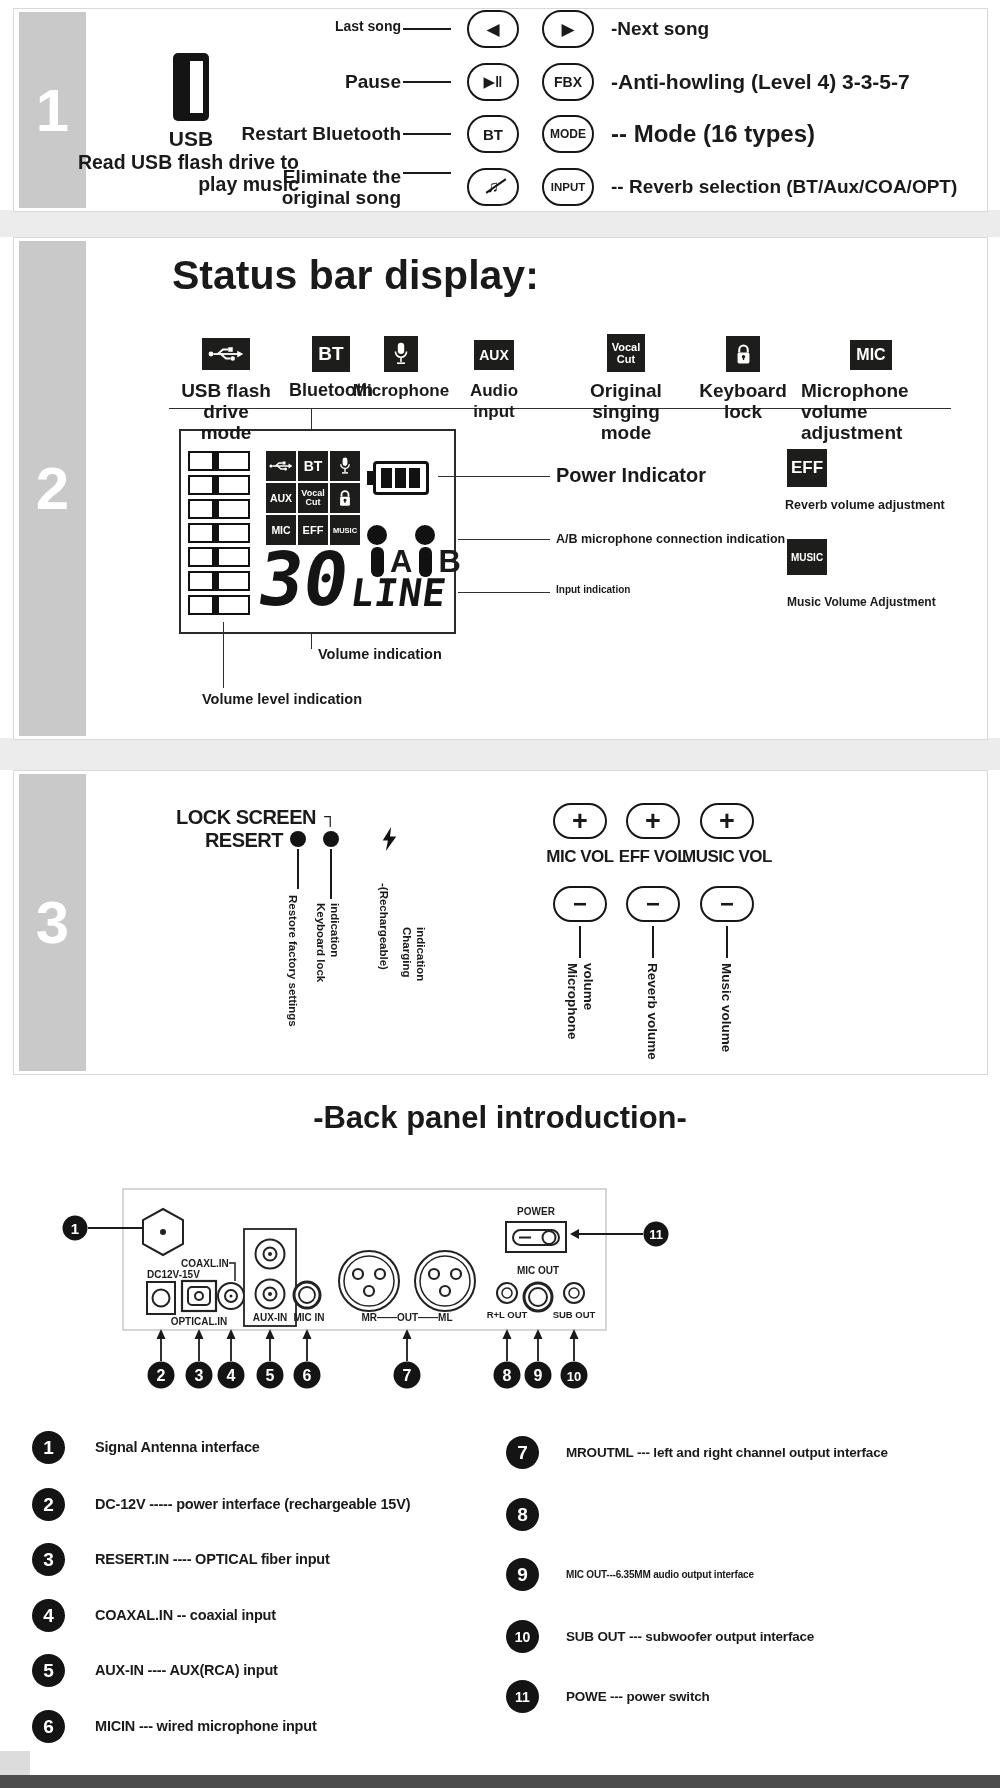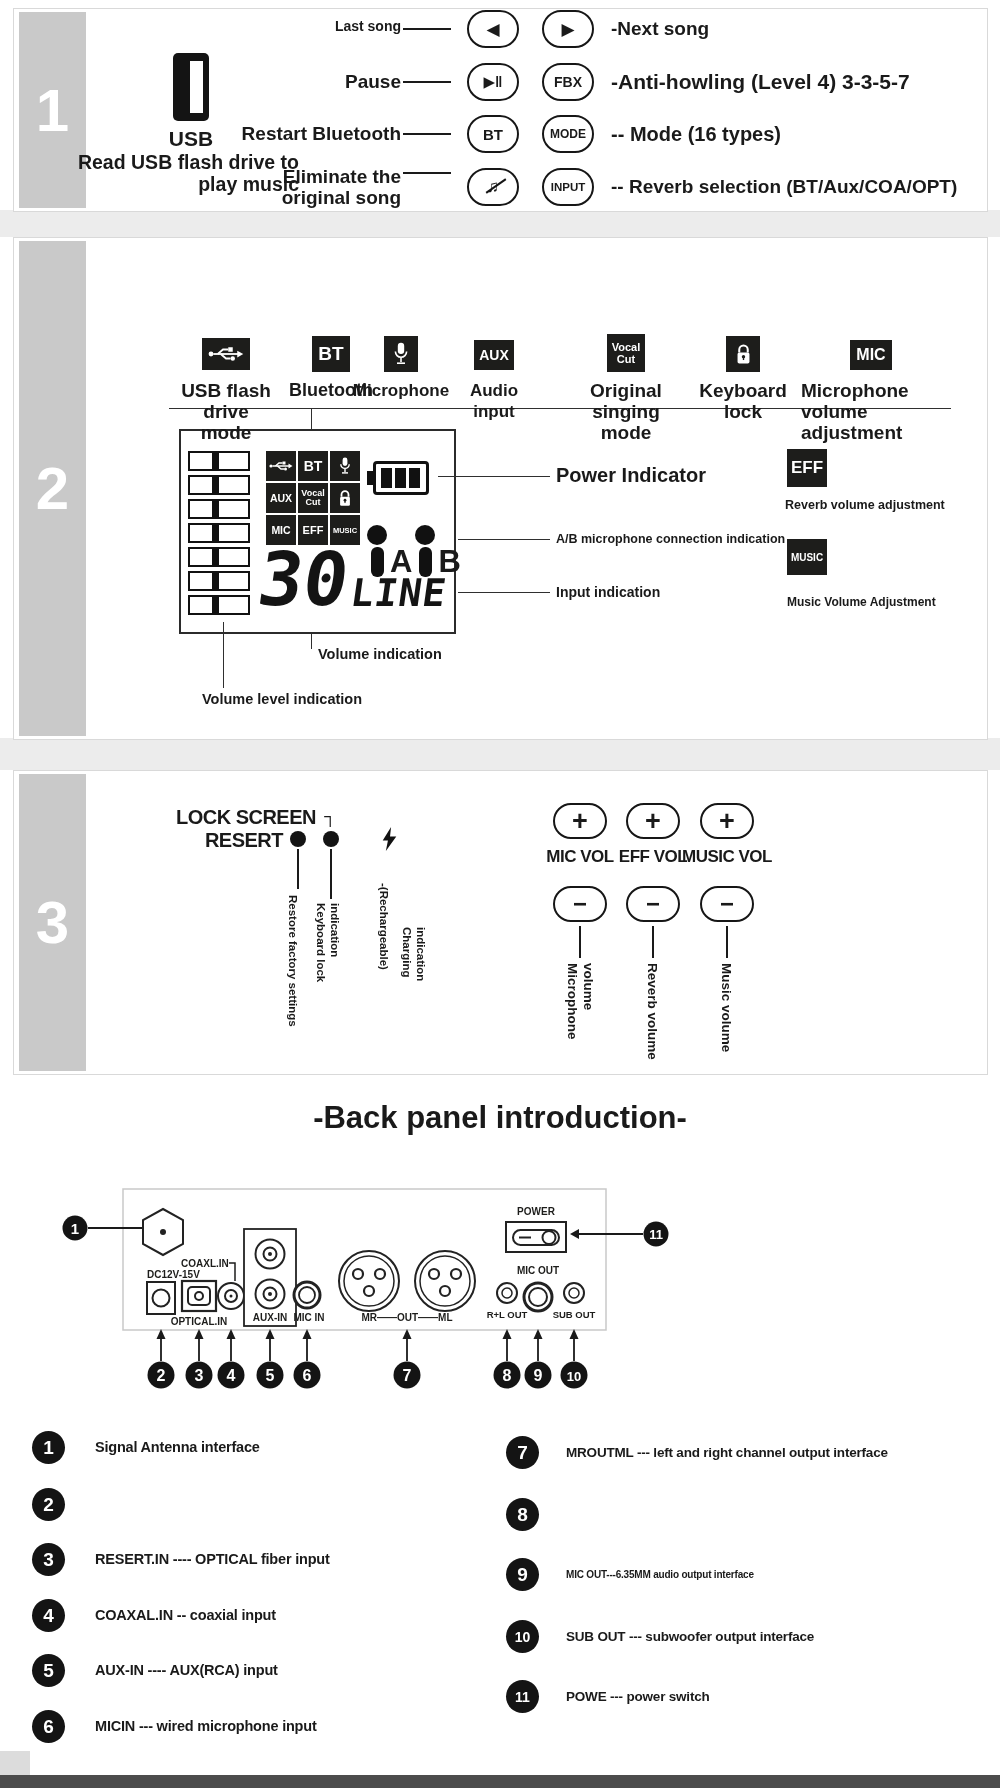--- a/index.html
+++ b/index.html
@@ -81,41 +81,42 @@
     <div class="rowlab" style="left:597px;top:54px;line-height:38px;font-size:21px;">-Anti-howling (Level 4) 3-3-5-7</div>
 
     <div class="lbl-r" style="left:150px;top:114px;width:237px;font-size:19px;">Restart Bluetooth</div>
     <div class="hdash" style="left:389px;top:124px;width:48px;"></div>
     <div class="pill" style="left:453px;top:106px;font-size:15px;">
         <span>BT</span>
       </div>
     <div class="pill" style="left:528px;top:106px;font-size:12px;">
         <span>MODE</span>
       </div>
-    <div class="rowlab" style="left:597px;top:106px;line-height:38px;font-size:20px;font-weight:800;">-- Mode (16 types)</div>
+    <div class="rowlab" style="left:597px;top:106px;line-height:38px;font-size:24px;font-weight:800;">-- Mode (16 types)</div>
 
     <div class="lbl-r" style="left:150px;top:157px;width:237px;font-size:19px;line-height:21px;">Eliminate the
 original song</div>
     <div class="hdash" style="left:389px;top:163px;width:48px;"></div>
     <div class="pill" style="left:453px;top:159px;font-size:17px;">
       <span style="position:relative;display:inline-block;">
         <span>♫</span>
         <span style="position:absolute;left:-3px;top:8px;width:24px;border-top:2px solid #161616;transform:rotate(-35deg);"></span>
       </span>
     </div>
     <div class="pill" style="left:528px;top:159px;font-size:11.5px;">
         <span>INPUT</span>
       </div>
     <div class="rowlab" style="left:597px;top:159px;line-height:38px;font-size:19px;font-weight:800;">-- Reverb selection (BT/Aux/COA/OPT)</div>
   </div>
 
   <div class="section" style="left:13px;top:237px;width:973px;height:501px;">
     <div class="tab">
       <span class="tabnum">2</span>
     </div>
+    <div class="abs" style="left:158px;top:14px;font-size:41px;font-weight:800;">Status bar display:</div>
 
     <div class="ic" style="left:188px;top:100px;width:48px;height:32px;">
       <svg width="36" height="18" viewBox="0 0 48 24">
         <circle cx="4" cy="12" r="3.2" fill="#fff"></circle>
           <line x1="7" y1="12" x2="40" y2="12" stroke="#fff" stroke-width="2.4"></line>
         <polygon points="39,7.5 47,12 39,16.5" fill="#fff"></polygon>
         <polyline points="13,12 20,6 27,6" stroke="#fff" stroke-width="2.4" fill="none"></polyline>
           <rect x="27" y="3" width="6" height="6" fill="#fff"></rect>
         <polyline points="17,12 24,18 30,18" stroke="#fff" stroke-width="2.4" fill="none"></polyline>
           <circle cx="33" cy="18" r="3" fill="#fff"></circle>
@@ -243,21 +244,21 @@
       <div class="seg" style="left:170px;top:140px;font-size:38px;line-height:44px;letter-spacing:1px;">LINE</div>
     </div>
 
     <div class="thin" style="left:424px;top:238px;width:112px;"></div>
     <div class="abs" style="left:542px;top:226px;font-size:20px;font-weight:600;">Power Indicator</div>
 
     <div class="thin" style="left:444px;top:301px;width:92px;"></div>
     <div class="abs" style="left:542px;top:294px;font-size:12.5px;font-weight:bold;">A/B microphone connection indication</div>
 
     <div class="thin" style="left:444px;top:354px;width:92px;"></div>
-    <div class="abs" style="left:542px;top:346px;font-size:14px;font-weight:bold;">Input indication</div>
+    <div class="abs" style="left:542px;top:346px;font-size:10px;font-weight:bold;">Input indication</div>
 
     <div class="vthin" style="left:297px;top:396px;height:15px;"></div>
     <div class="abs" style="left:304px;top:408px;font-size:14.5px;font-weight:bold;">Volume indication</div>
 
     <div class="vthin" style="left:209px;top:384px;height:66px;"></div>
     <div class="abs" style="left:188px;top:453px;font-size:14.5px;font-weight:bold;">Volume level indication</div>
 
     <div class="ic" style="left:773px;top:211px;width:40px;height:38px;font-size:17px;"><span>EFF</span></div>
     <div class="abs" style="left:771px;top:260px;font-size:12.5px;font-weight:bold;">Reverb volume adjustment</div>
     <div class="ic" style="left:773px;top:301px;width:40px;height:36px;font-size:10px;"><span>MUSIC</span></div>
@@ -440,20 +441,21 @@
     </g>
   </svg>
 
   <div class="cnum" style="left:32px;top:1431px;">
       <span>1</span>
     </div>
   <div class="litext" style="left:95px;top:1431px;font-size:14.5px;">Signal Antenna interface</div>
   <div class="cnum" style="left:32px;top:1488px;">
       <span>2</span>
     </div>
+  <div class="litext" style="left:95px;top:1488px;font-size:14.5px;">DC-12V ----- power interface (rechargeable 15V)</div>
   <div class="cnum" style="left:32px;top:1543px;">
       <span>3</span>
     </div>
   <div class="litext" style="left:95px;top:1543px;font-size:14.5px;">RESERT.IN ---- OPTICAL fiber input</div>
   <div class="cnum" style="left:32px;top:1599px;">
       <span>4</span>
     </div>
   <div class="litext" style="left:95px;top:1599px;font-size:14.5px;">COAXAL.IN -- coaxial input</div>
   <div class="cnum" style="left:32px;top:1654px;">
       <span>5</span>

